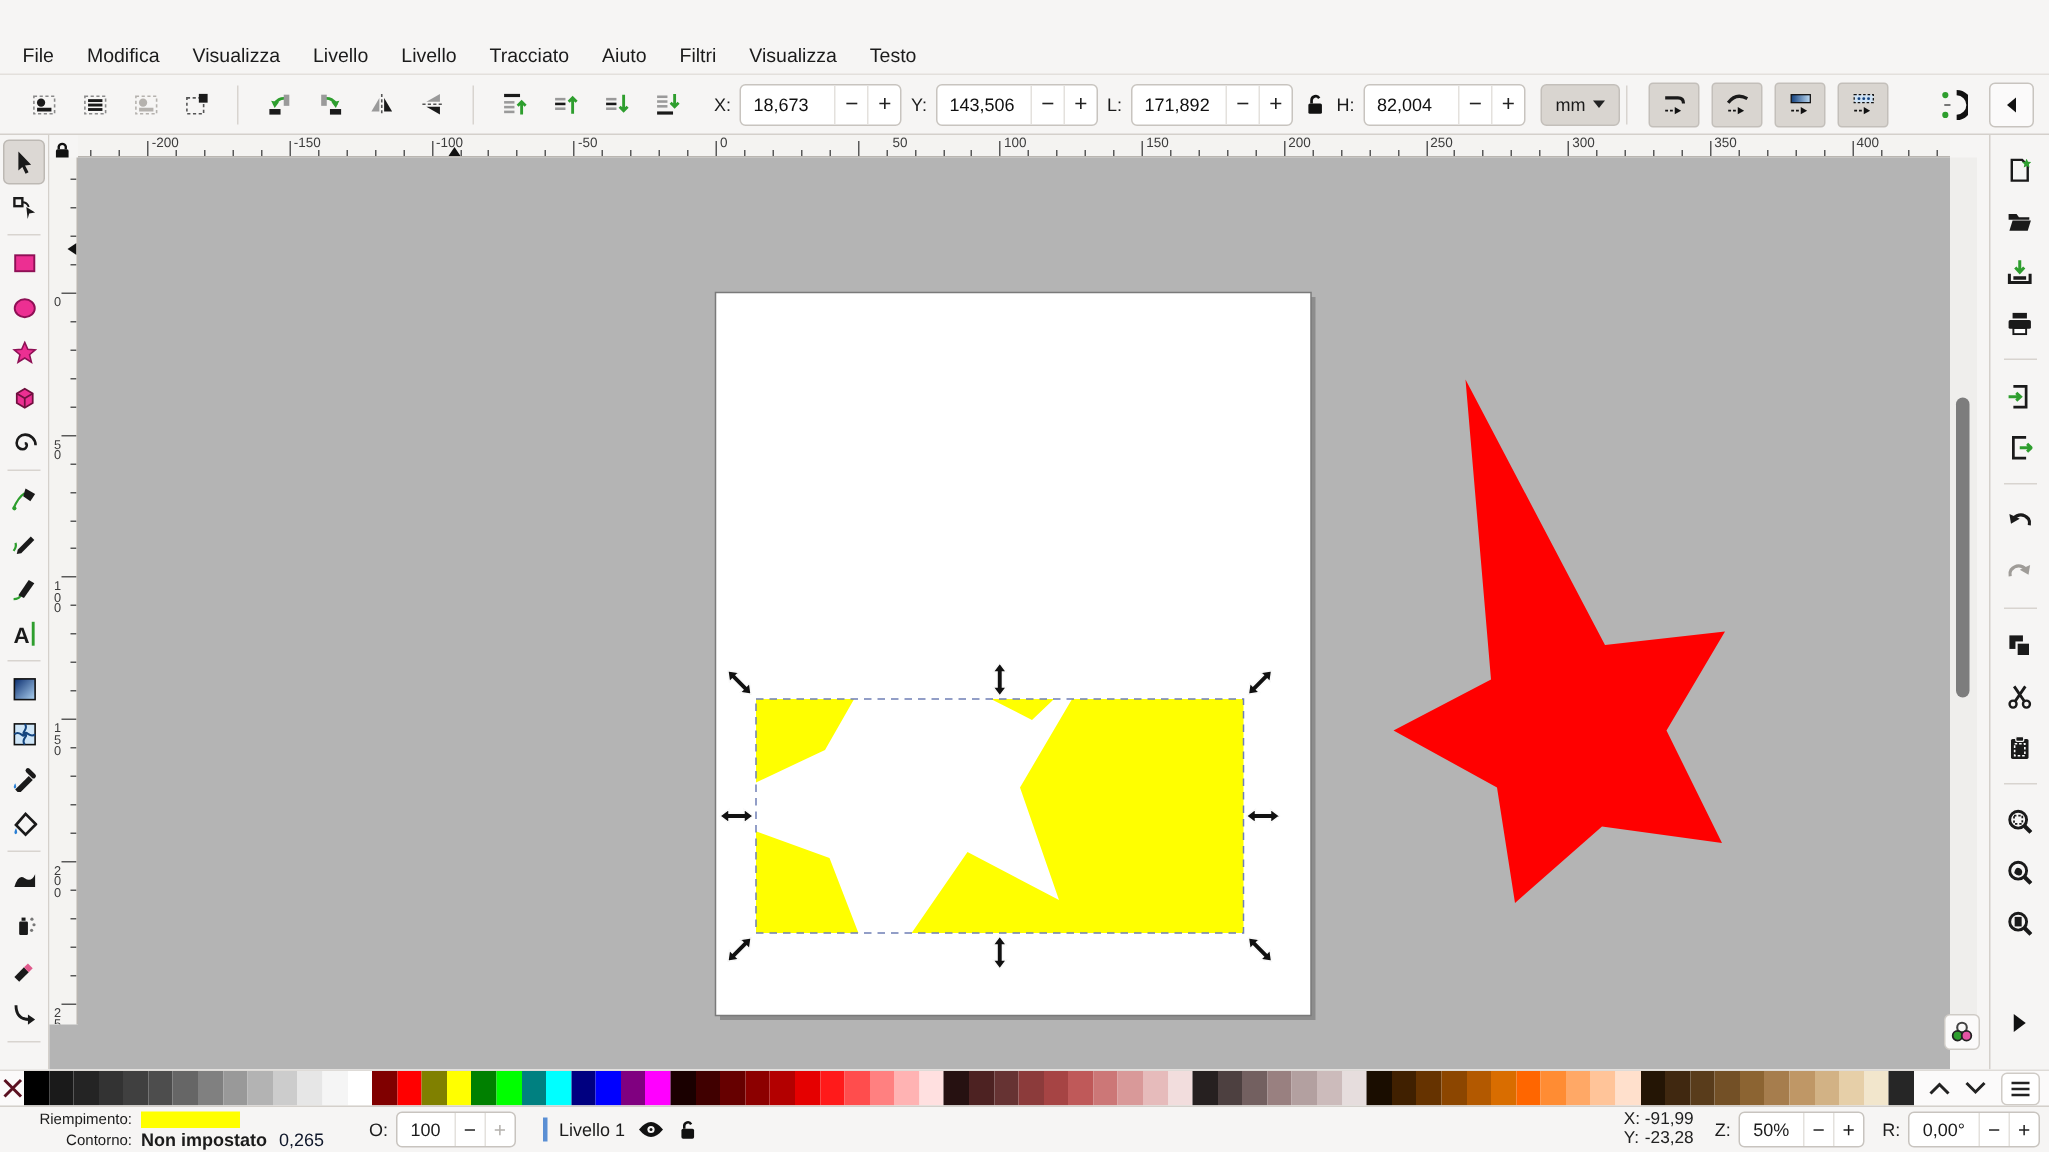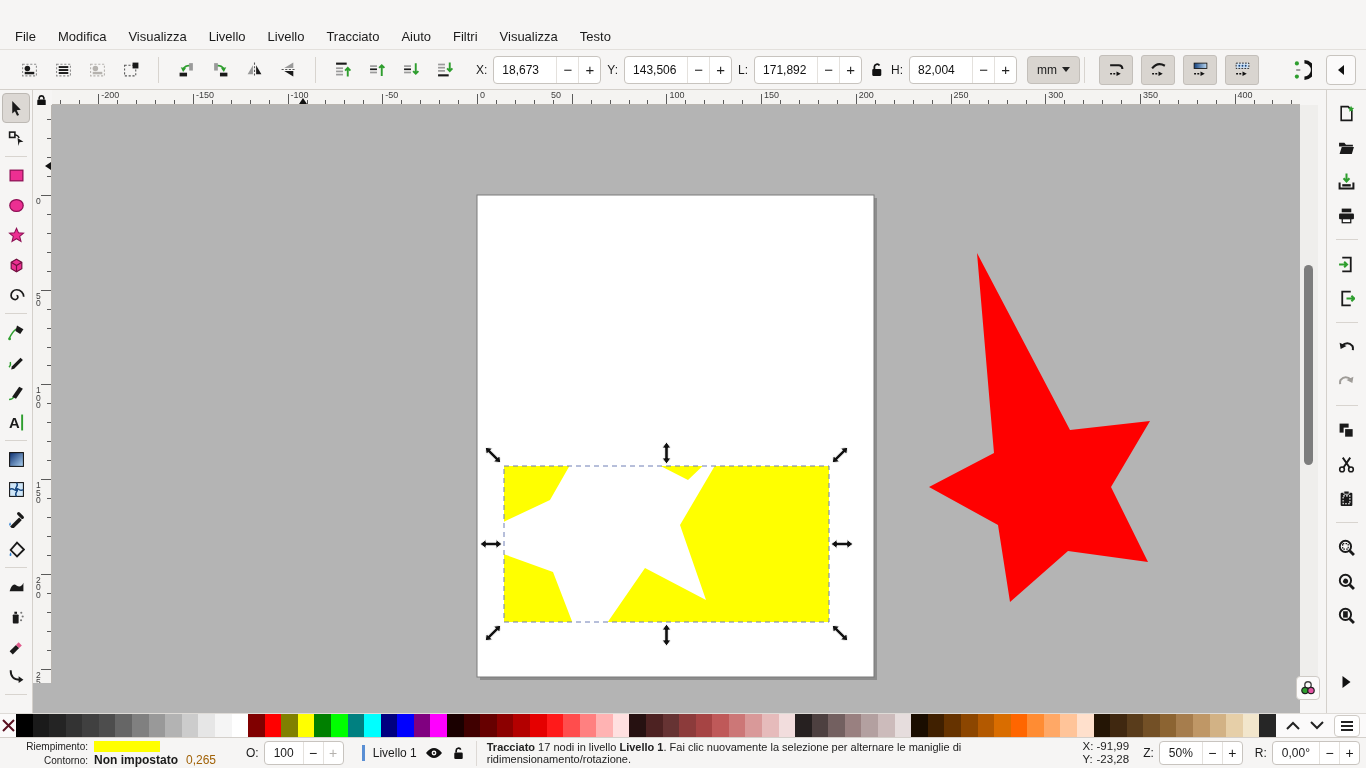--- a/index.html
+++ b/index.html
@@ -91,21 +91,21 @@
     display:flex; align-items:center; justify-content:center; }
 
   
   .statusbar { position:absolute; left:0; top:737px; width:1366px; height:31px; background:#f6f5f4;
     border-top:1px solid #d4d0cb; display:flex; align-items:center; font-size:12px; color:#1b1b1b; }
   .ss-left { width:238px; padding-left:6px; }
   .ss-row { display:flex; align-items:center; height:14px; }
   .ss-label { width:88px; text-align:right; padding-right:6px; font-size:10px; }
   .fill-swatch { width:66px; height:11px; }
   .stroke-unset { font-weight:bold; }
-  .stroke-width { color:#a16207; margin-left:8px; }
+  .stroke-width { color:#0f172a; margin-left:8px; }
   .ss-opacity { display:flex; align-items:center; gap:5px; padding:0 8px; }
   .mini-spin { display:flex; align-items:center; height:24px; background:#fff; border:1px solid #c8c4bf; border-radius:4px; overflow:hidden; }
   .mini-val { padding:0 9px; font-size:12px; }
   .mini-btn { width:20px; text-align:center; font-size:14px; border-left:1px solid #e4e1dd; line-height:22px; }
   .mini-btn.dis { color:#b5b2ae; }
   .ss-layer { display:flex; align-items:center; gap:8px; padding:0 10px; }
   .layer-bar { width:3px; height:16px; background:#5a8fd4; }
   .ss-msg { flex:1; font-size:11px; line-height:12.5px; color:#222; padding:0 10px; border-left:1px solid #ddd9d5;
     max-width:560px; align-self:center; }
   .ss-coords { margin-left:auto; text-align:right; font-size:11.5px; line-height:13px; padding-right:8px; color:#222; }
@@ -525,21 +525,21 @@
       <div class="tick" style="left: 1163.66px; height: 4px;"></div>
       <div class="tick" style="left: 1182.6px; height: 10px;"></div>
       <div class="tick" style="left: 1201.54px; height: 4px;"></div>
       <div class="tick" style="left: 1220.48px; height: 4px;"></div>
       <div class="tick" style="left: 1239.42px; height: 4px;"></div>
       <div class="rlabel" style="left: 49.2px;">-200</div>
       <div class="rlabel" style="left: 143.9px;">-150</div>
       <div class="rlabel" style="left: 238.6px;">-100</div>
       <div class="rlabel" style="left: 333.3px;">-50</div>
       <div class="rlabel" style="left: 428px;">0</div>
-      <div class="rlabel" style="left: 499px;">50</div>
+      <div class="rlabel" style="left: 543px;">50</div>
       <div class="rlabel" style="left: 617.4px;">100</div>
       <div class="rlabel" style="left: 712.1px;">150</div>
       <div class="rlabel" style="left: 806.8px;">200</div>
       <div class="rlabel" style="left: 901.5px;">250</div>
       <div class="rlabel" style="left: 996.2px;">300</div>
       <div class="rlabel" style="left: 1090.9px;">350</div>
       <div class="rlabel" style="left: 1185.6px;">400</div>
       <div class="h-marker" style="left: 247px;"></div>
     </div>
   <div class="vruler" id="vruler">
@@ -876,23 +876,20 @@
             <circle cx="9" cy="7" r="1" fill="#111"></circle>
           </svg>
       </span>
       <span style="display:flex;">
         <svg width="15" height="16" viewBox="0 0 16 16">
             <rect x="3.5" y="7.5" width="9" height="7" rx="1.2" fill="#111"></rect>
             <path d="M5.5 7.5 V5.5 A2.6 2.6 0 0 1 10.4 4.3" fill="none" stroke="#111" stroke-width="1.8"></path>
           </svg>
       </span>
     </div>
-    <div class="ss-msg">
-      <b>Tracciato</b><span> 17 nodi in livello </span><b>Livello 1</b><span>. Fai clic nuovamente la selezione per alternare le maniglie di ridimensionamento/rotazione.</span>
-    </div>
     <div class="ss-coords">
       <div><span class="cl">X:</span><span>-91,99</span></div>
       <div><span class="cl">Y:</span><span>-23,28</span></div>
     </div>
     <div class="ss-zr">
       <span>Z:</span>
       <div class="mini-spin">
         <span class="mini-val">50%</span>
         <span class="mini-btn">−</span>
         <span class="mini-btn">+</span>

